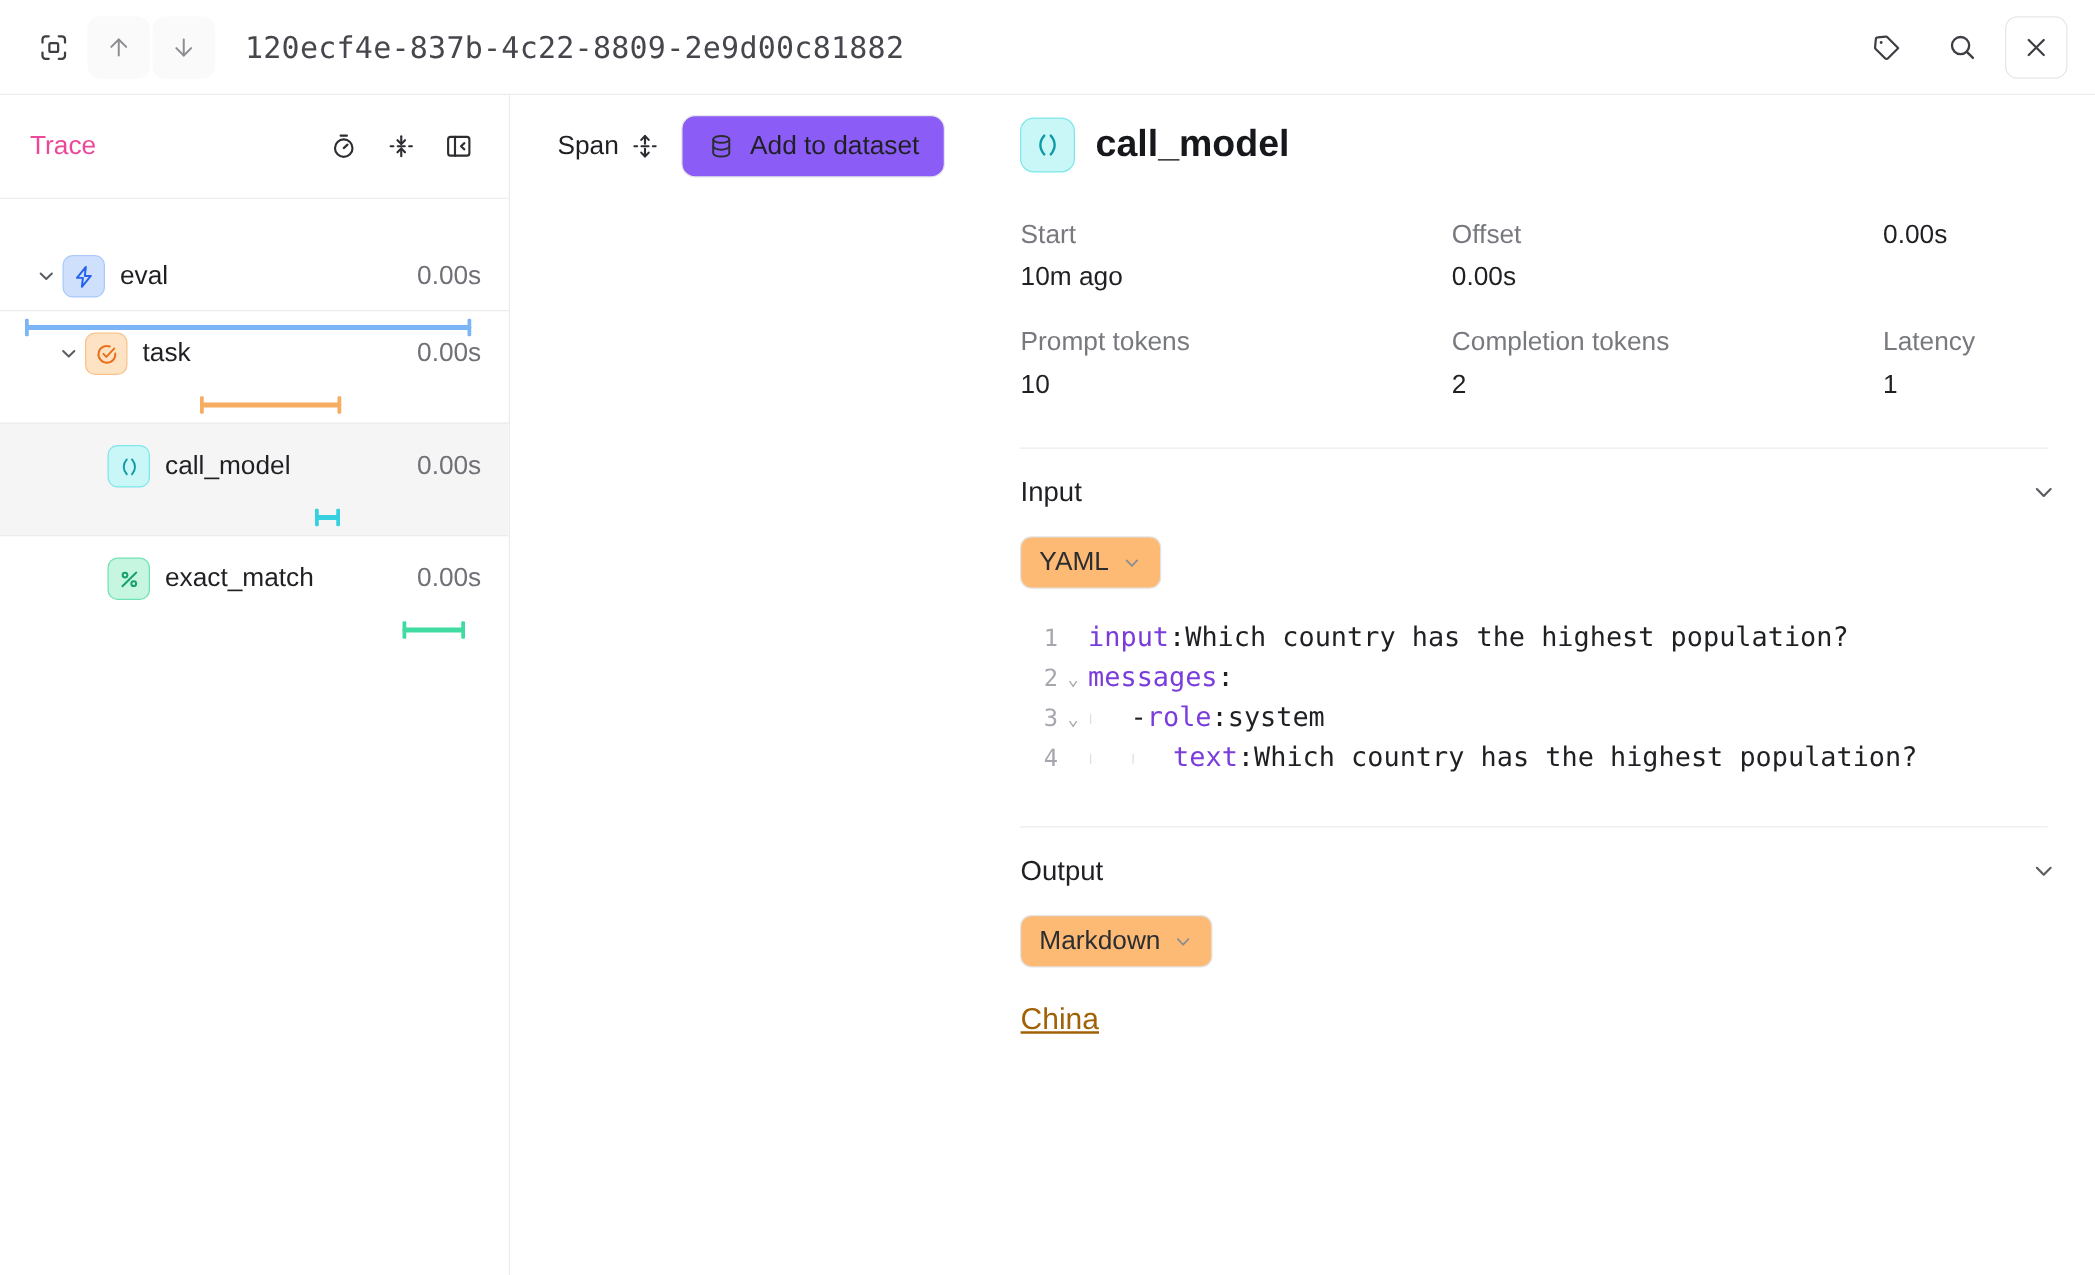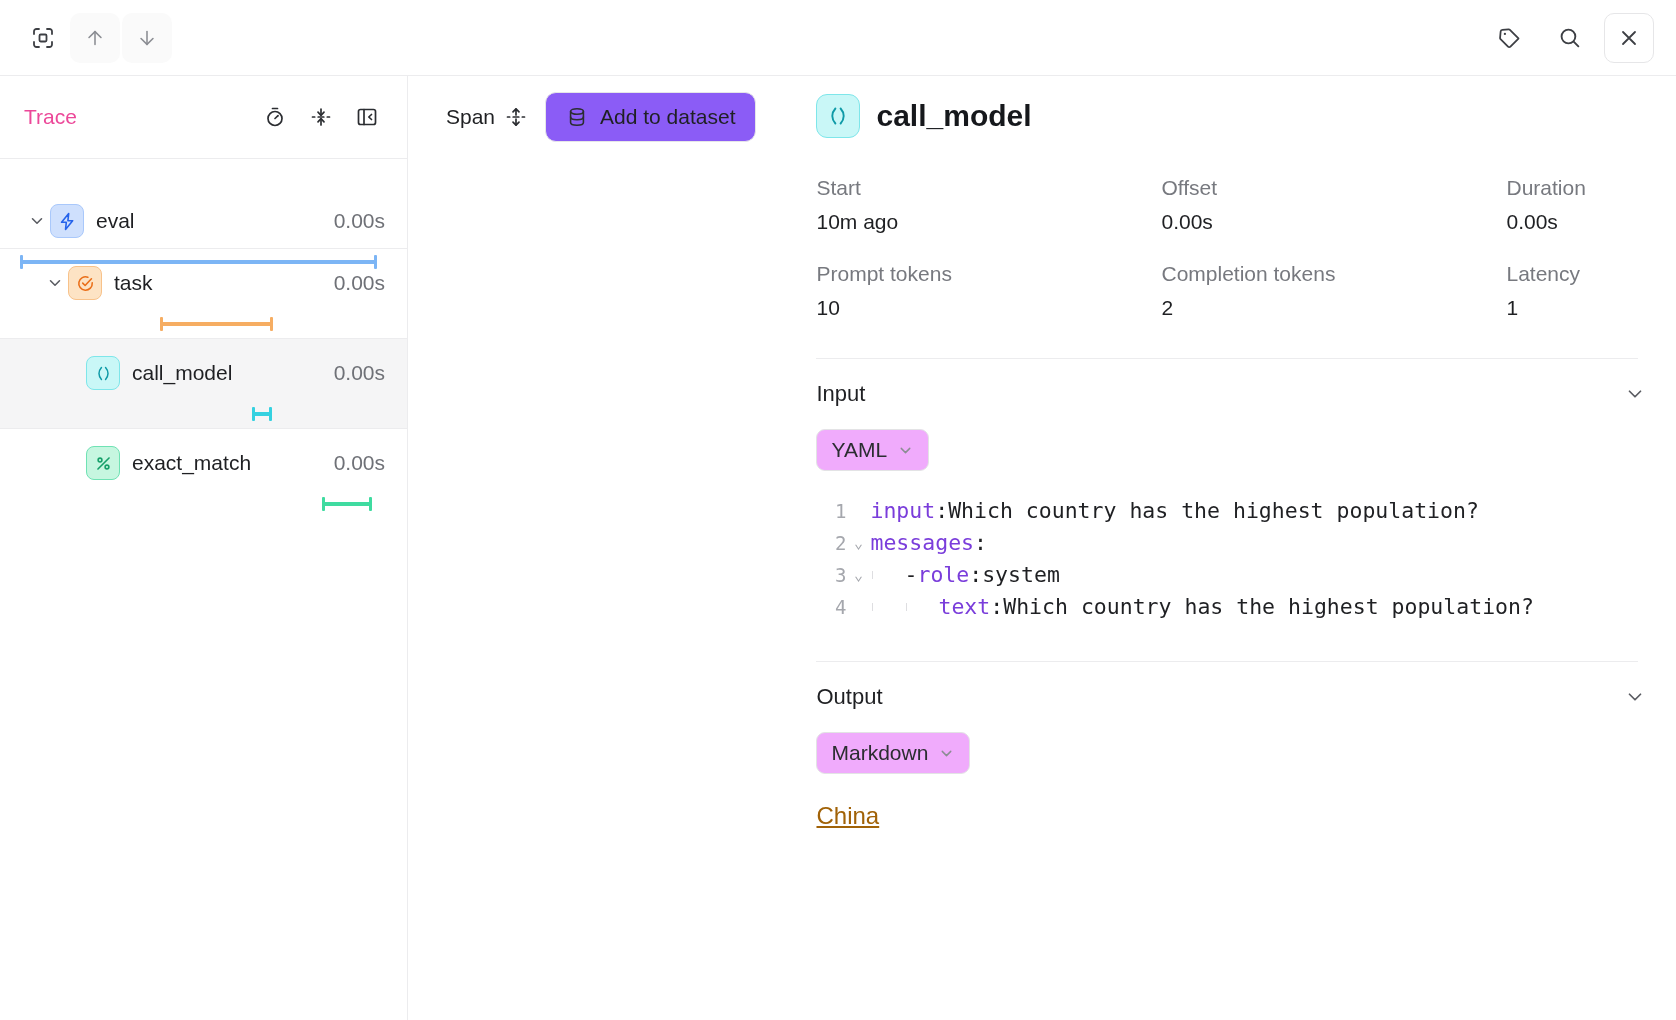--- a/index.html
+++ b/index.html
@@ -161,21 +161,21 @@
     display: flex; align-items: center;
     padding: 22px 30px 0 38px;
   }
   .section-title { font-size: 22px; color: #1f2023; }
   .section-chev { margin-left: auto; color: #5a5c62; display: flex; cursor: pointer; }
 
   .select-pill {
     display: inline-flex; align-items: center; gap: 10px;
     height: 42px; padding: 0 14px;
     border: 1px solid #e3e3e5; border-radius: 9px;
-    background: #f0abfc; cursor: pointer;
+    background: #fdba74; cursor: pointer;
     font-size: 21px; color: #2b2d31;
     margin: 22px 0 0 38px;
     font-family: "Liberation Sans", sans-serif;
   }
   .select-pill .cv { color: #8b8d93; }
 
   .code {
     margin: 24px 0 0 38px;
     font-family: "DejaVu Sans Mono", "Liberation Mono", monospace;
     font-size: 21.5px;
@@ -227,20 +227,21 @@
         <path d="M12 19V5"></path>
           <path d="M5.5 11.5 12 5l6.5 6.5"></path>
       </svg>
     </div>
     <div class="iconbtn soft">
       <svg width="22" height="22" viewBox="0 0 24 24" fill="none" stroke="#8b8d93" stroke-width="1.7" stroke-linecap="round" stroke-linejoin="round">
         <path d="M12 5v14"></path>
           <path d="M5.5 12.5 12 19l6.5-6.5"></path>
       </svg>
     </div>
+    <div class="trace-id">120ecf4e-837b-4c22-8809-2e9d00c81882</div>
 
     <div class="spacer"></div>
 
     <div class="topbar-right">
       <div class="iconbtn">
         <svg width="25" height="25" viewBox="0 0 24 24" fill="none" stroke="#3d3f44" stroke-width="1.7" stroke-linecap="round" stroke-linejoin="round">
           <path d="M20.6 13.1 12.9 20.8a1.6 1.6 0 0 1-2.3 0l-7.2-7.2a1.6 1.6 0 0 1-.45-1.3l.55-6.1A1.6 1.6 0 0 1 5 4.75l6.1-.55a1.6 1.6 0 0 1 1.3.45l8.2 8.2a.9.9 0 0 1 0 .25z"></path>
           <circle cx="7.6" cy="8.6" r="1.1" fill="#3d3f44" stroke="none"></circle>
         </svg>
       </div>
@@ -411,21 +412,20 @@
         <div class="meta-grid">
           <div>
             <div class="meta-label">Start</div>
             <div class="meta-value">10m ago</div>
           </div>
           <div>
             <div class="meta-label">Offset</div>
             <div class="meta-value">0.00s</div>
           </div>
           <div>
-            <div class="meta-label">Duration</div>
             <div class="meta-value">0.00s</div>
           </div>
           <div>
             <div class="meta-label">Prompt tokens</div>
             <div class="meta-value">10</div>
           </div>
           <div>
             <div class="meta-label">Completion tokens</div>
             <div class="meta-value">2</div>
           </div>

